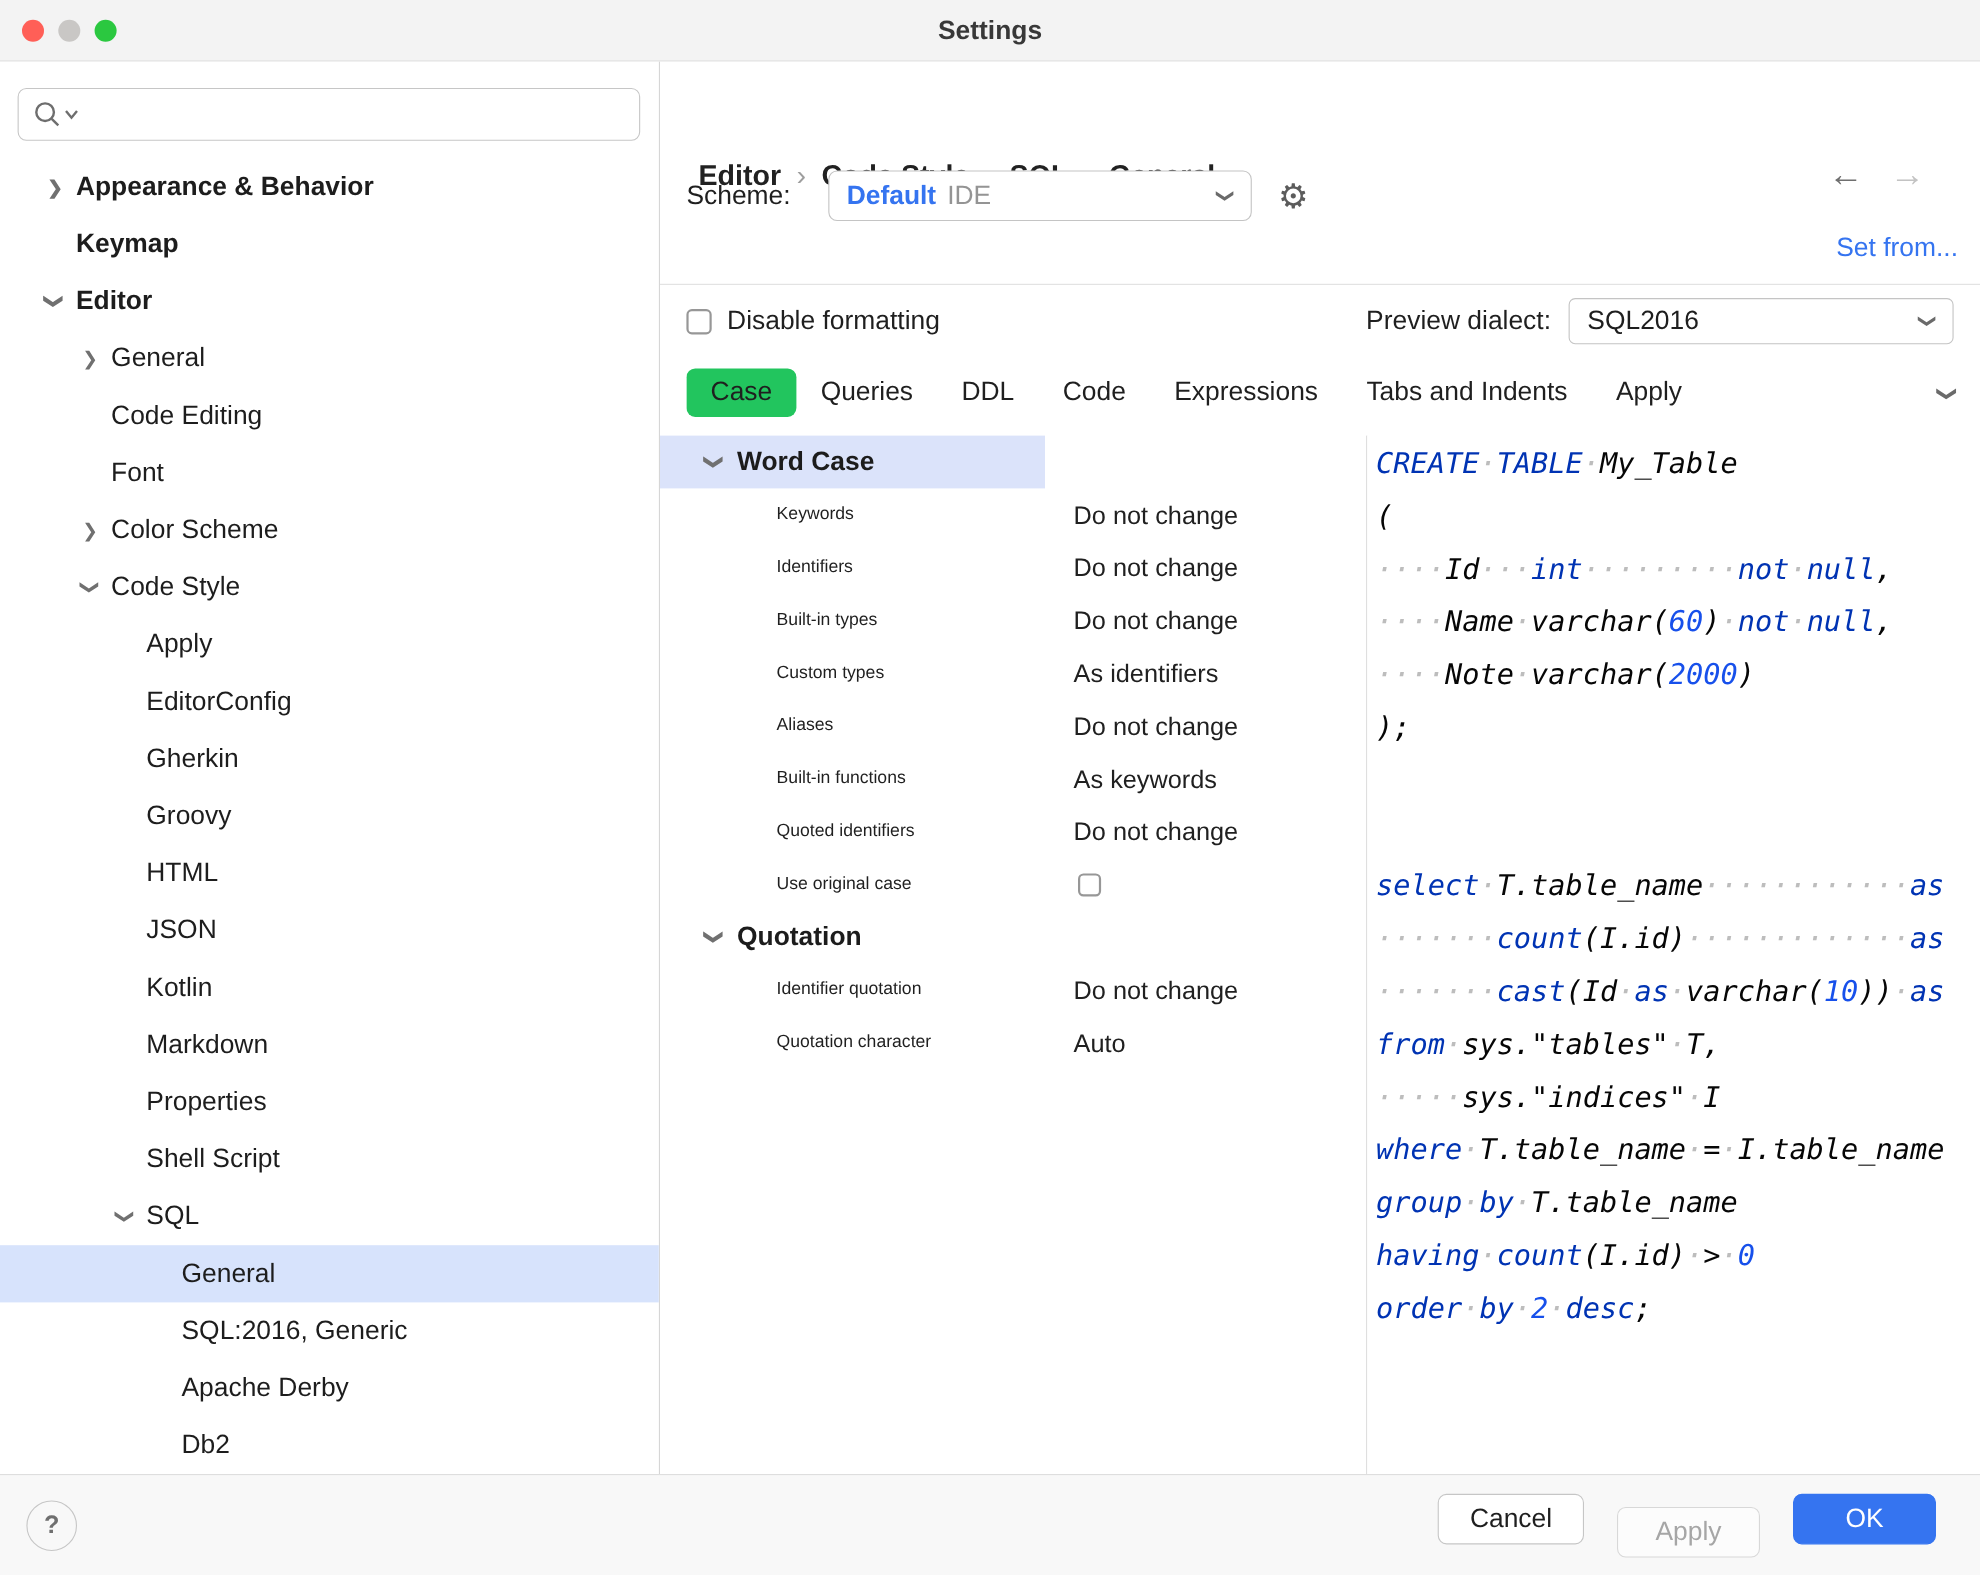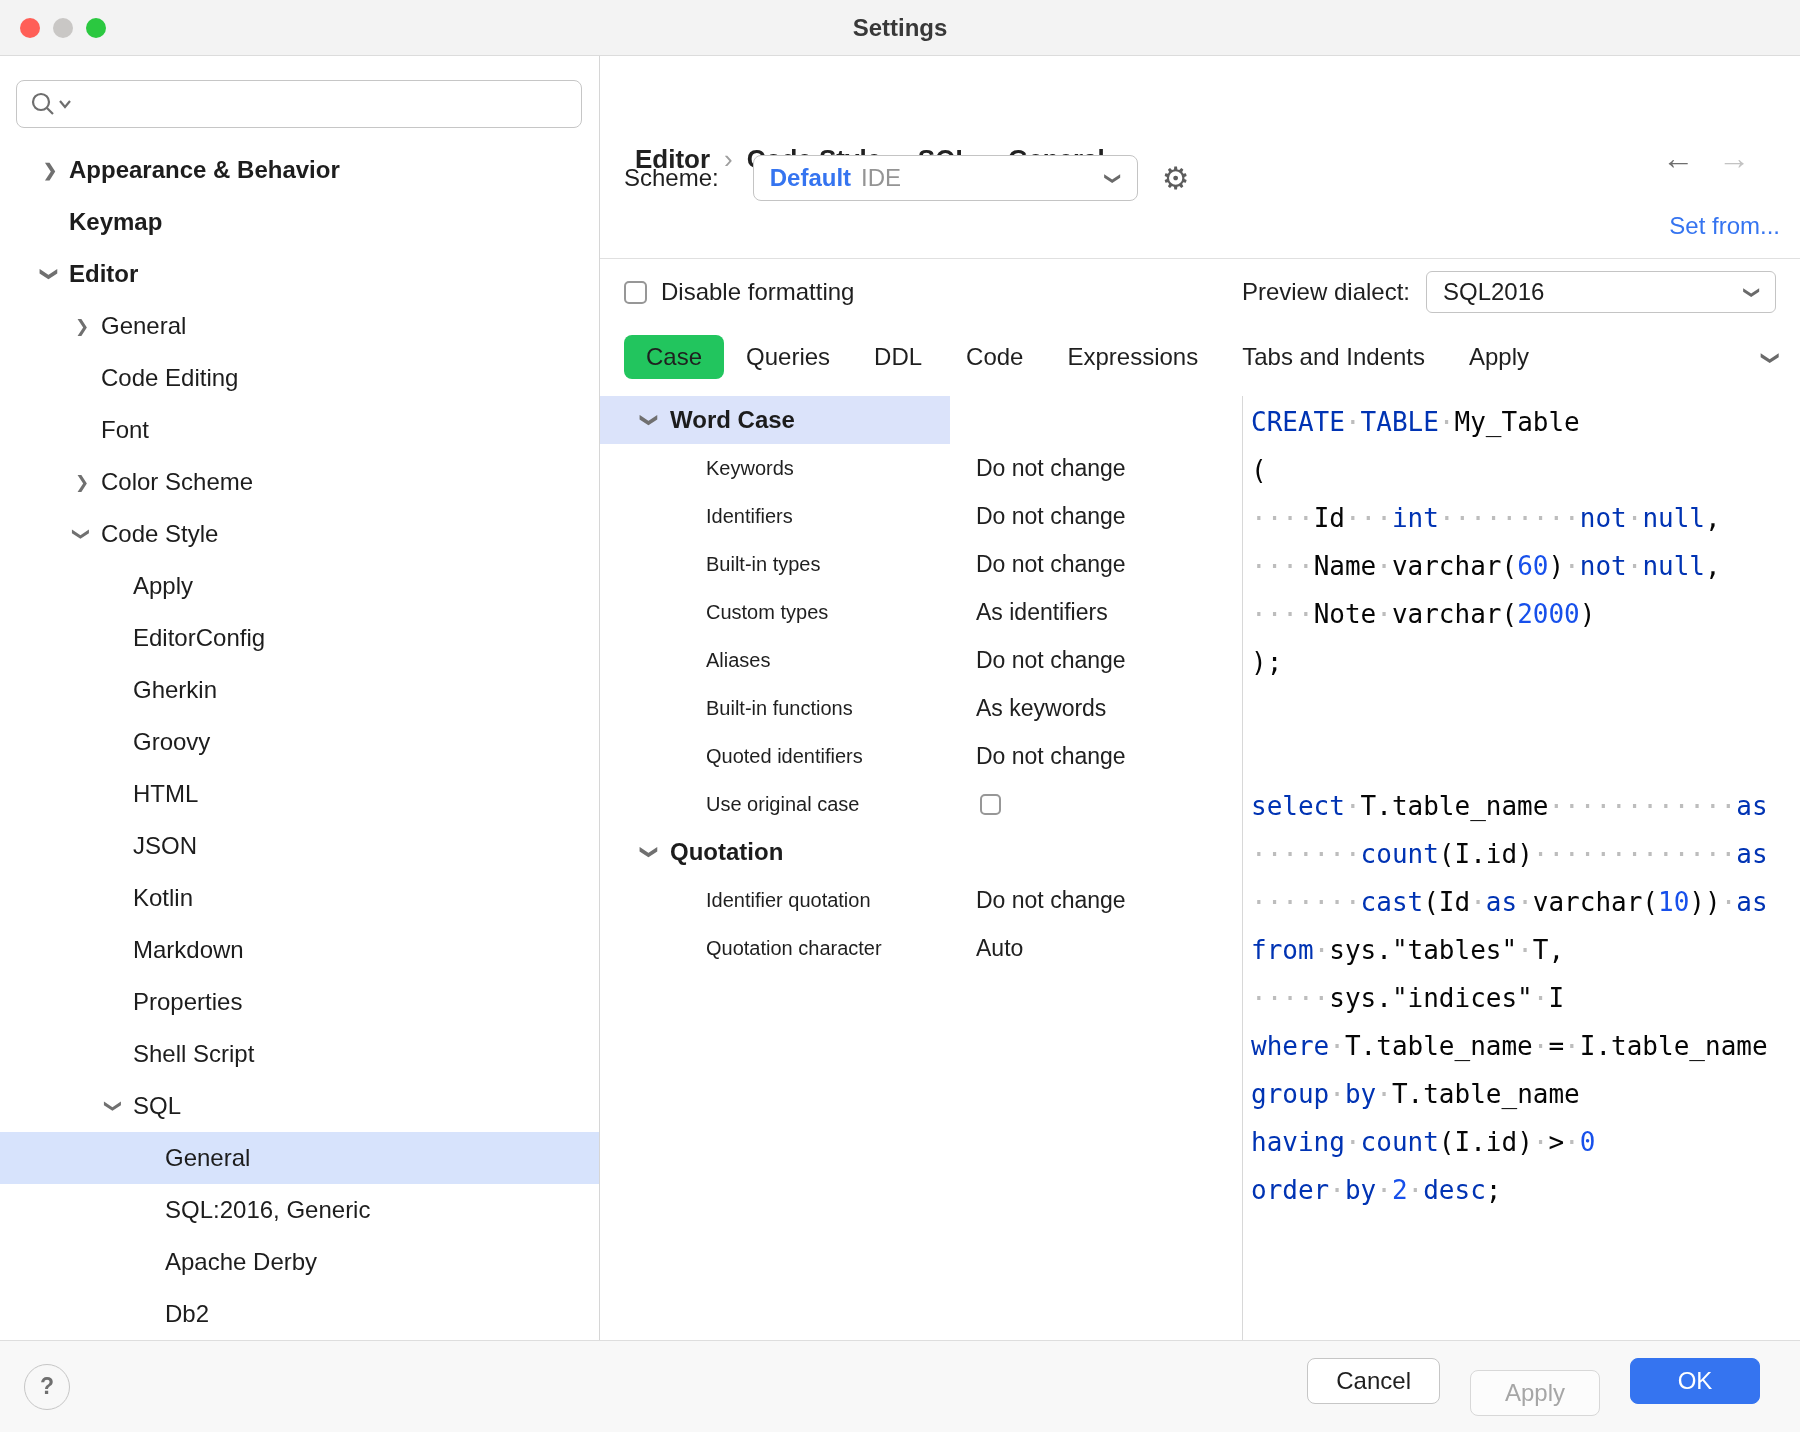--- a/index.html
+++ b/index.html
@@ -81,28 +81,28 @@
   .tabs-overflow { position:absolute; right:22px; top:291px; transform:rotate(90deg);
     font-size:18px; color:#6a6a6a; }
 
   .panels { position:absolute; left:0; right:0; top:340px; bottom:0; display:flex; }
   .settings-panel { width:643px; flex:0 0 643px; border-right:1px solid #d8d8d8; background:#fff; }
   .group-row { height:48px; display:flex; align-items:center; font-size:24px; font-weight:bold;
     color:#1c1c1c; padding-left:40px; position:relative; }
   .group-row.hl { background:linear-gradient(to right, #dbe3fa 0, #dbe3fa 350px, transparent 350px); }
   .group-row .chev { margin-right:10px; }
   .setting-row { height:48px; display:flex; align-items:center; padding-left:106px; }
-  .setting-label { font-size:20px; color:#1f1f1f; flex:0 0 270px; }
+  .setting-label { font-size:16px; color:#1f1f1f; flex:0 0 270px; }
   .setting-value { font-size:23px; color:#202020; cursor:default; }
   .setting-checkbox { width:21px; height:21px; border:2px solid #979797; border-radius:5px;
     background:#fff; display:inline-block; margin-left:4px; }
 
   .code-panel { flex:1 1 auto; padding:2px 0 0 8px; overflow:hidden;
     font-family:"DejaVu Sans Mono", monospace; font-size:26px; background:#fff; }
-  .code-line { height:48px; line-height:48px; white-space:pre; }
+  .code-line { height:48px; line-height:48px; white-space:pre;font-style:italic; }
   .tk-kw { color:#0033b3; }
   .tk-num { color:#1750eb; }
   .tk-pl { color:#060606; }
   .tk-ws { color:#bdbdbd; }
 
   
   .footer { height:92px; flex:0 0 92px; background:#f8f8f8; border-top:1px solid #dedede;
     display:flex; align-items:center; padding:0 40px 0 24px; }
   .help-btn { width:46px; height:46px; border:1.5px solid #c6c6c6; border-radius:50%;
     display:inline-flex; align-items:center; justify-content:center;

